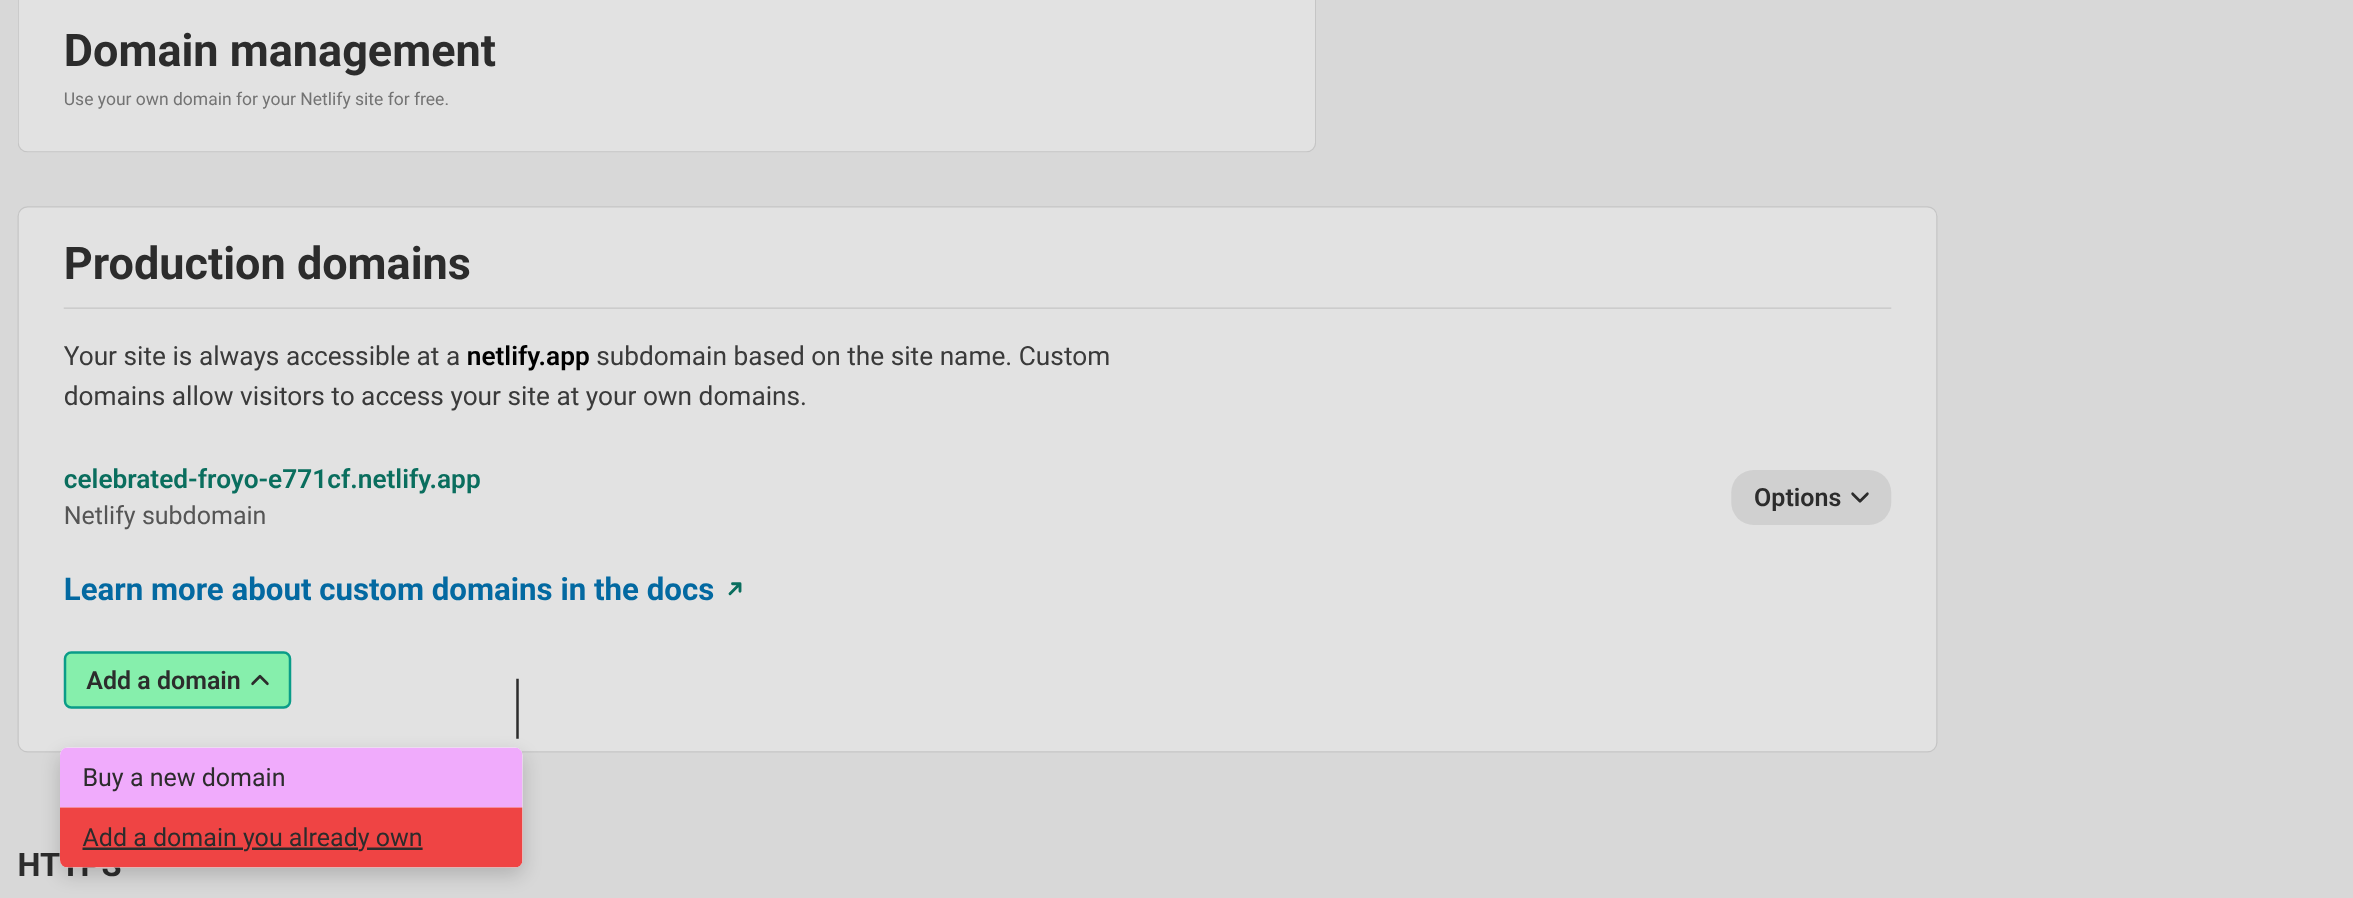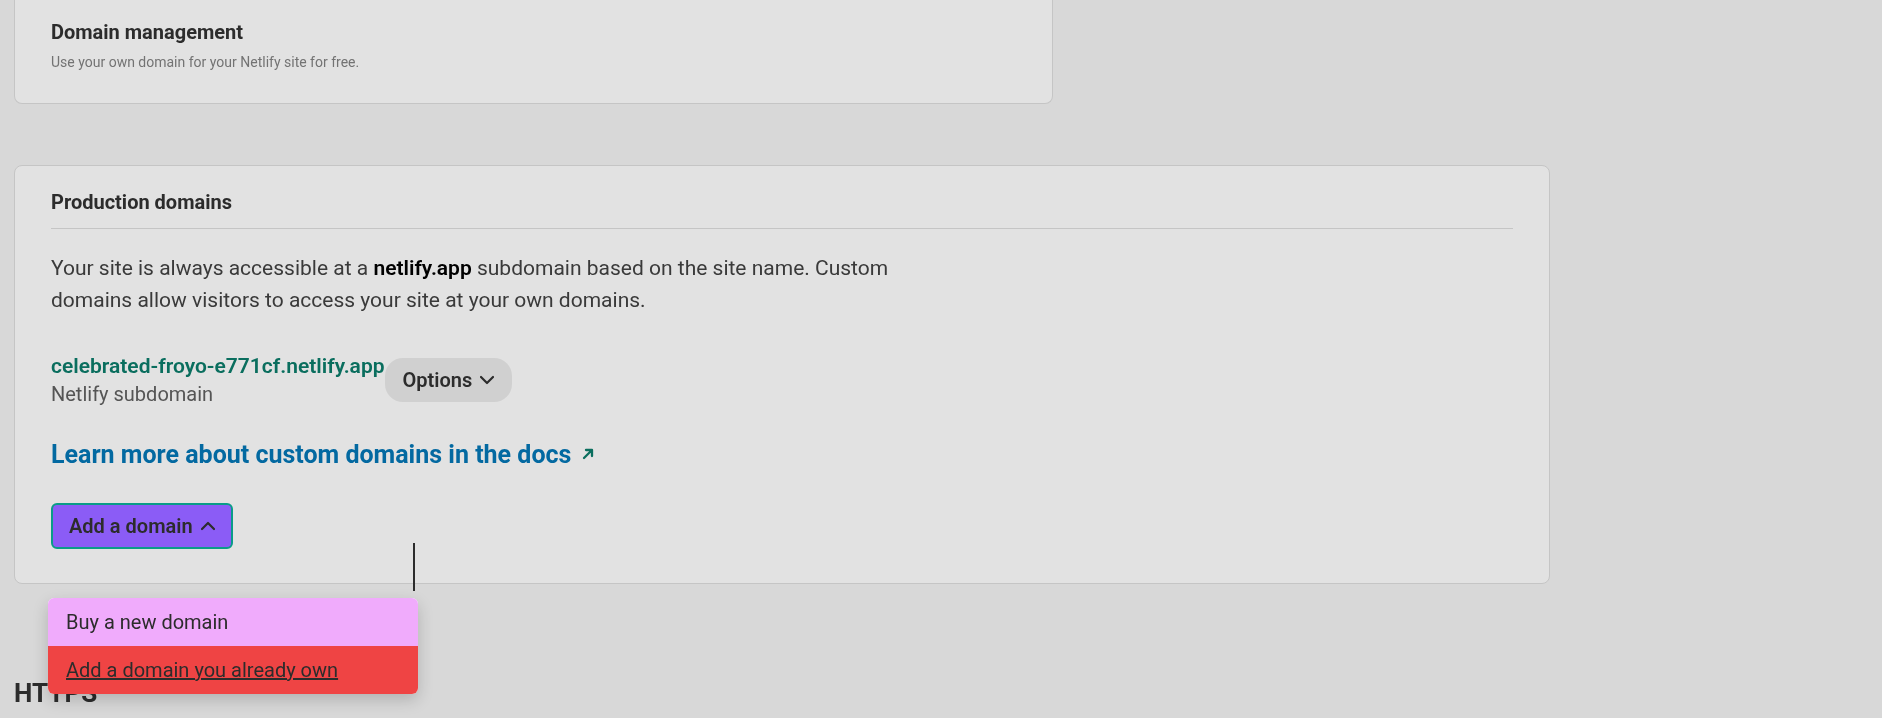--- a/index.html
+++ b/index.html
@@ -32,21 +32,21 @@
       border-top-right-radius: 0;
     }
     .card-production {
       position: absolute;
       top: 165px;
       left: 14px;
       width: 1536px;
       padding: 24px 36px 34px 36px;
     }
     .section-title {
-      font-size: 20px;
+      font-size: 36px;
       font-weight: 700;
       color: #2c2c2c;
       margin-bottom: 8px;
     }
     .section-desc {
       font-size: 14px;
       color: #737373;
       line-height: 1.5;
     }
     .hrule {
@@ -60,20 +60,21 @@
       line-height: 1.5;
       max-width: 900px;
     }
     .prod-desc .bold {
       font-weight: 600;
       color: #000000;
     }
     .domain-row {
       display: flex;
       align-items: center;
+      justify-content: space-between;
       margin-top: 38px;
     }
     .domain-left {
       display: flex;
       flex-direction: column;
     }
     .domain-link {
       color: #0a6e5e;
       font-size: 21px;
       font-weight: 600;
@@ -112,21 +113,21 @@
       font-size: 25px;
       font-weight: 700;
       text-decoration: none;
       margin-top: 34px;
       cursor: pointer;
     }
     .add-domain-btn {
       display: inline-flex;
       align-items: center;
       gap: 8px;
-      background: #8b5cf6;
+      background: #86efac;
       border: 2px solid #0a9c88;
       border-radius: 6px;
       padding: 9px 16px;
       font-size: 20px;
       font-weight: 600;
       color: #2c2c2c;
       cursor: pointer;
       margin-top: 34px;
       position: relative;
     }

